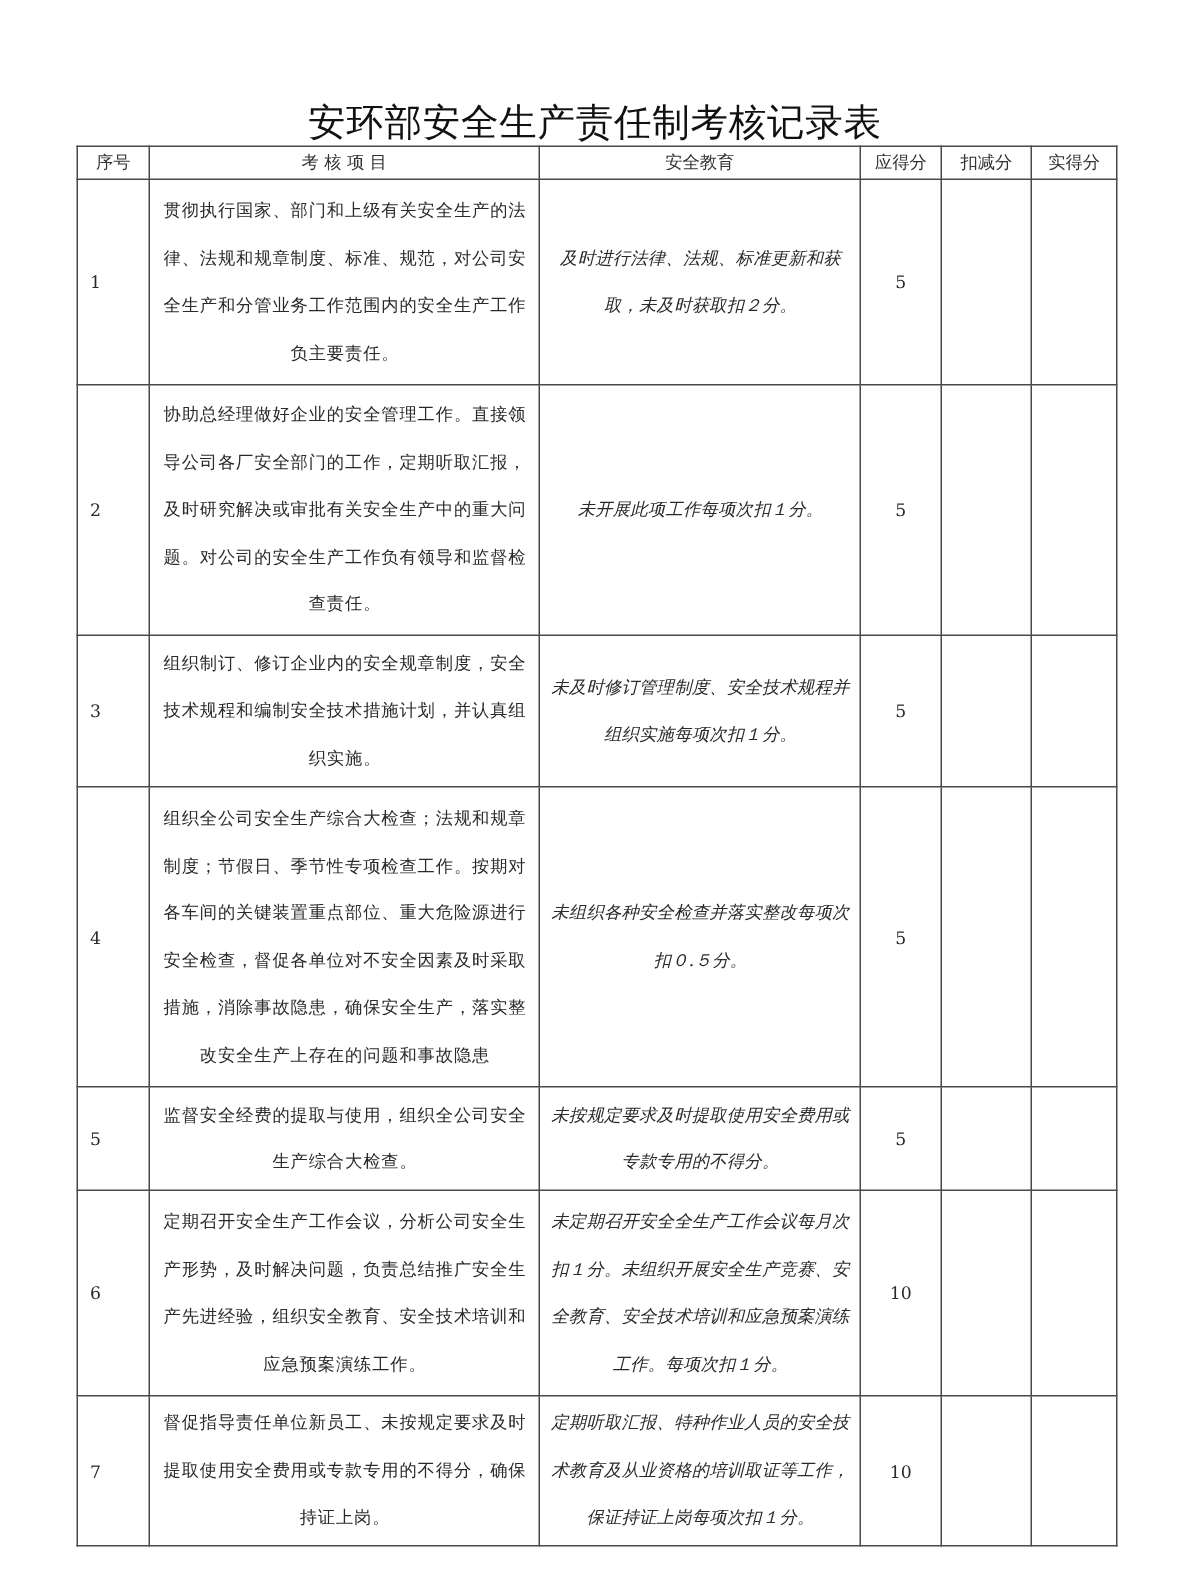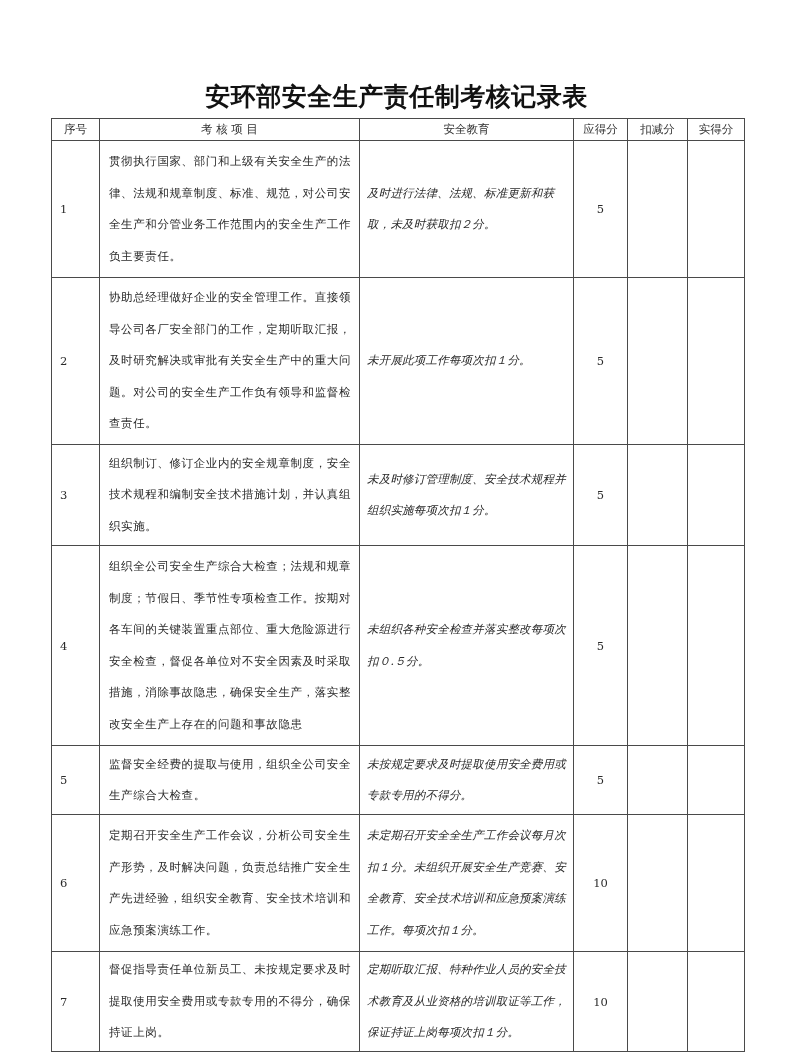--- a/index.html
+++ b/index.html
@@ -1,25 +1,25 @@
 <!DOCTYPE html>
 <html><head>
 <meta charset="utf-8">
 <style>
   html, body { margin: 0; padding: 0; background: #ffffff; }
   body { width: 793px; height: 1058px; position: relative; overflow: hidden;
          font-family: "DejaVu Serif", "Liberation Serif", serif; color: #2a2a2a; }
-  .title { position: absolute; left: 0; top: 81px; width: 793px; text-align: center;
-           font-family: "DejaVu Sans", "Liberation Sans", sans-serif; font-weight: bold;
+  .title { position: absolute; left: 0; top: 66px; width: 793px; text-align: center;
+           font-family: "DejaVu Sans", "Liberation Sans", sans-serif; font-weight: normal;
            font-size: 25px; letter-spacing: 0.5px; color: #111; line-height: 32px; }
   table { position: absolute; left: 51px; top: 97px; border-collapse: collapse;
-          table-layout: fixed; width: 693px; margin-top: 21px; }
+          table-layout: fixed; width: 693px; }
   td, th { border: 1.3px solid #4a4a4a; padding: 0; font-weight: normal; vertical-align: middle; }
   th { height: 21px; font-size: 11.5px; color: #333; text-align: center; }
-  td { font-size: 11.5px; }
+  td { font-size: 11.5px; text-align: center; }
   td.num { text-align: left; padding-left: 8px; }
   td.item { padding: 0 8px 0 9px; line-height: 31.5px; letter-spacing: 0.6px; }
   td.std { padding: 0 6px 0 7px; line-height: 31.5px; letter-spacing: 0.2px; font-style: italic; }
   td.score { text-align: center; }
   td.blank { }
 </style>
 </head>
 <body>
 
 <div class="title">安环部安全生产责任制考核记录表</div>

